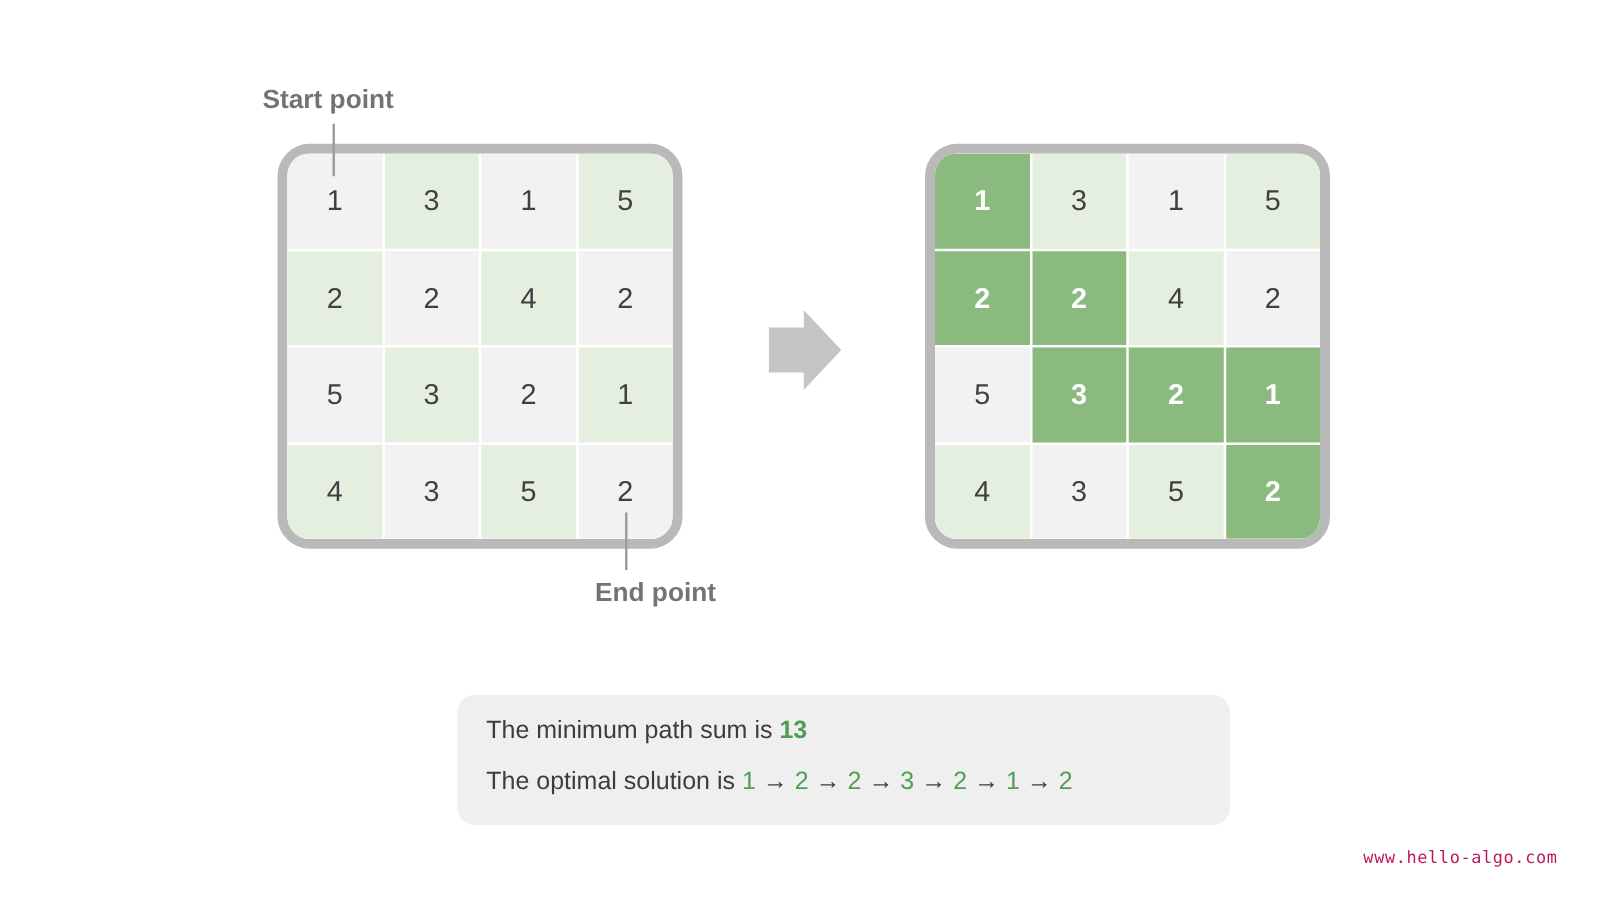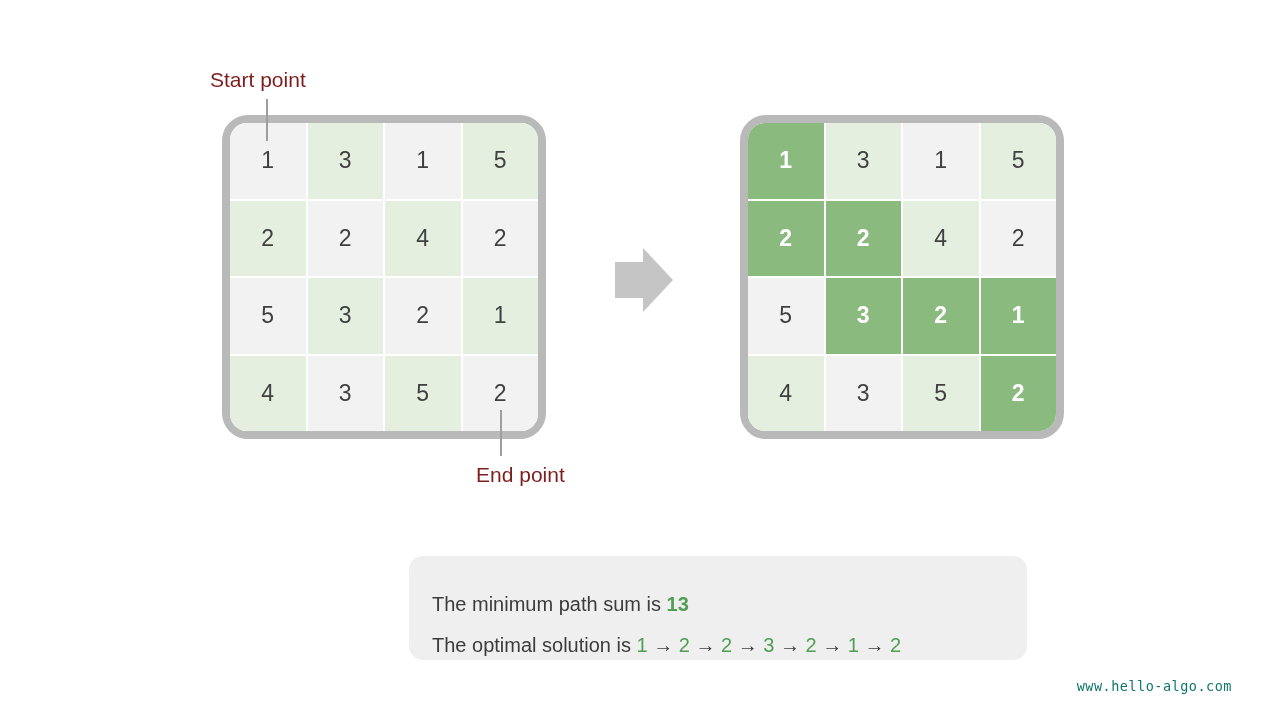--- a/index.html
+++ b/index.html
@@ -23,51 +23,51 @@
   .cell {
     display:flex; align-items:center; justify-content:center;
     font-size:23px; color:#404040;
   }
   .cell.gray  { background:#f2f2f3; }
   .cell.green { background:#e4efe0; }
   .cell.hl    { background:#8aba7d; color:#ffffff; font-weight:bold; }
 
   
   .point-label {
-    position:absolute; font-size:21px; font-weight:normal; color:#7f1d1d;
+    position:absolute; font-size:21px; font-weight:bold; color:#737373;
     white-space:nowrap;
   }
   .start-label { left:210px; top:68px; }
   .end-label   { left:449px; top:463px;margin-left:27px; }
   .leader {
     position:absolute; width:2px; background:#9e9e9e; z-index:3;
   }
   .leader.one { left:266px; top:99px;  height:42px; }
   .leader.two { left:500px; top:410px; height:46px; }
 
   
   .transform-arrow { position:absolute; left:615px; top:248px; }
 
   
   .summary-box {
-    position:absolute; left:409px; top:556px; width:618px; height:104px;
+    position:absolute; left:366px; top:556px; width:618px; height:104px;
     box-sizing:border-box; background:#efefef; border-radius:14px;
-    padding:28px 0 0 23px;
+    padding:8px 0 0 23px;
   }
   .summary-line {
     font-size:20px; color:#3c3c3c; line-height:41px; white-space:nowrap;
   }
   .min-sum  { color:#4f9e52; font-weight:bold; }
   .green-num{ color:#4f9e52; }
   .sol-arrow{ color:#3c3c3c; }
 
   
   .watermark {
-    position:absolute; right:48px; top:678px; font-size:13.5px;
-    font-family:"DejaVu Sans Mono", monospace; color:#0f766e;
+    position:absolute; right:34px; top:678px; font-size:13.5px;
+    font-family:"DejaVu Sans Mono", monospace; color:#be185d;
     letter-spacing:0.5px;
     margin-left:38px;
   }
 </style>
 </head>
 <body>
 
 <div class="stage">
 
   <div class="point-label start-label">Start point</div>

